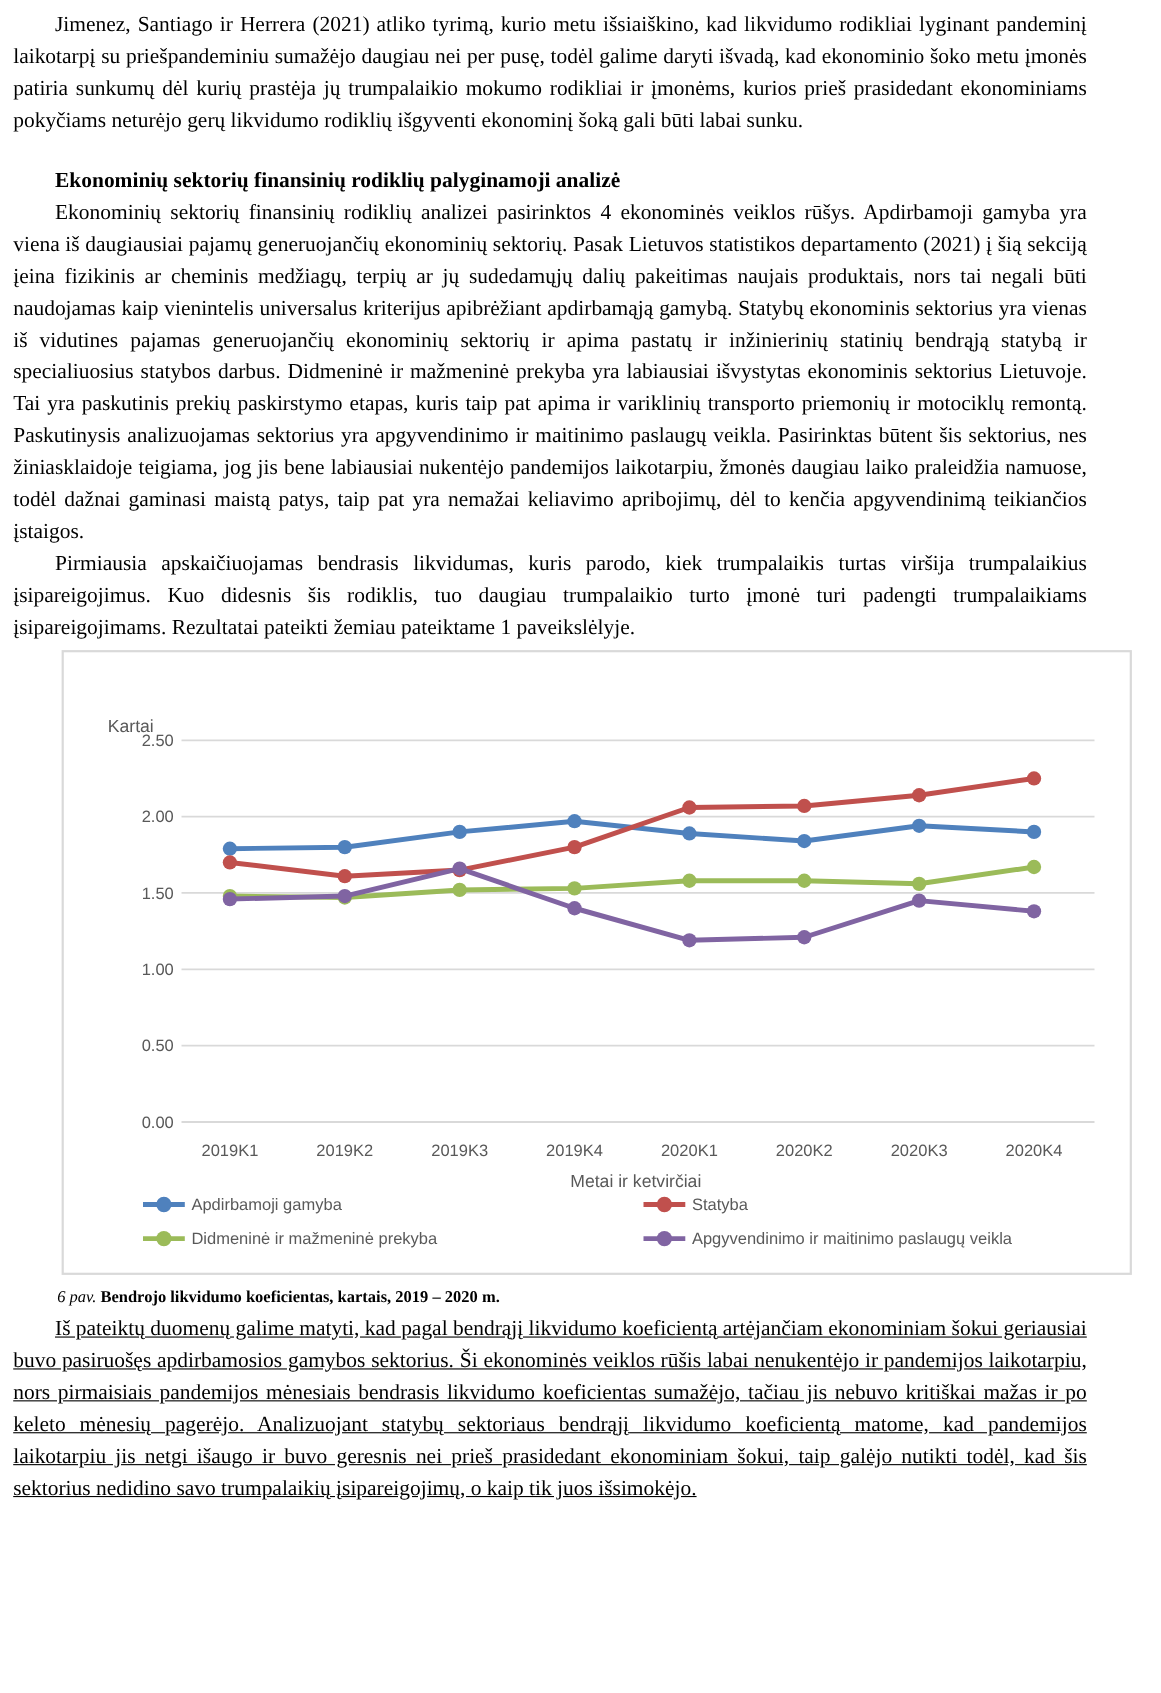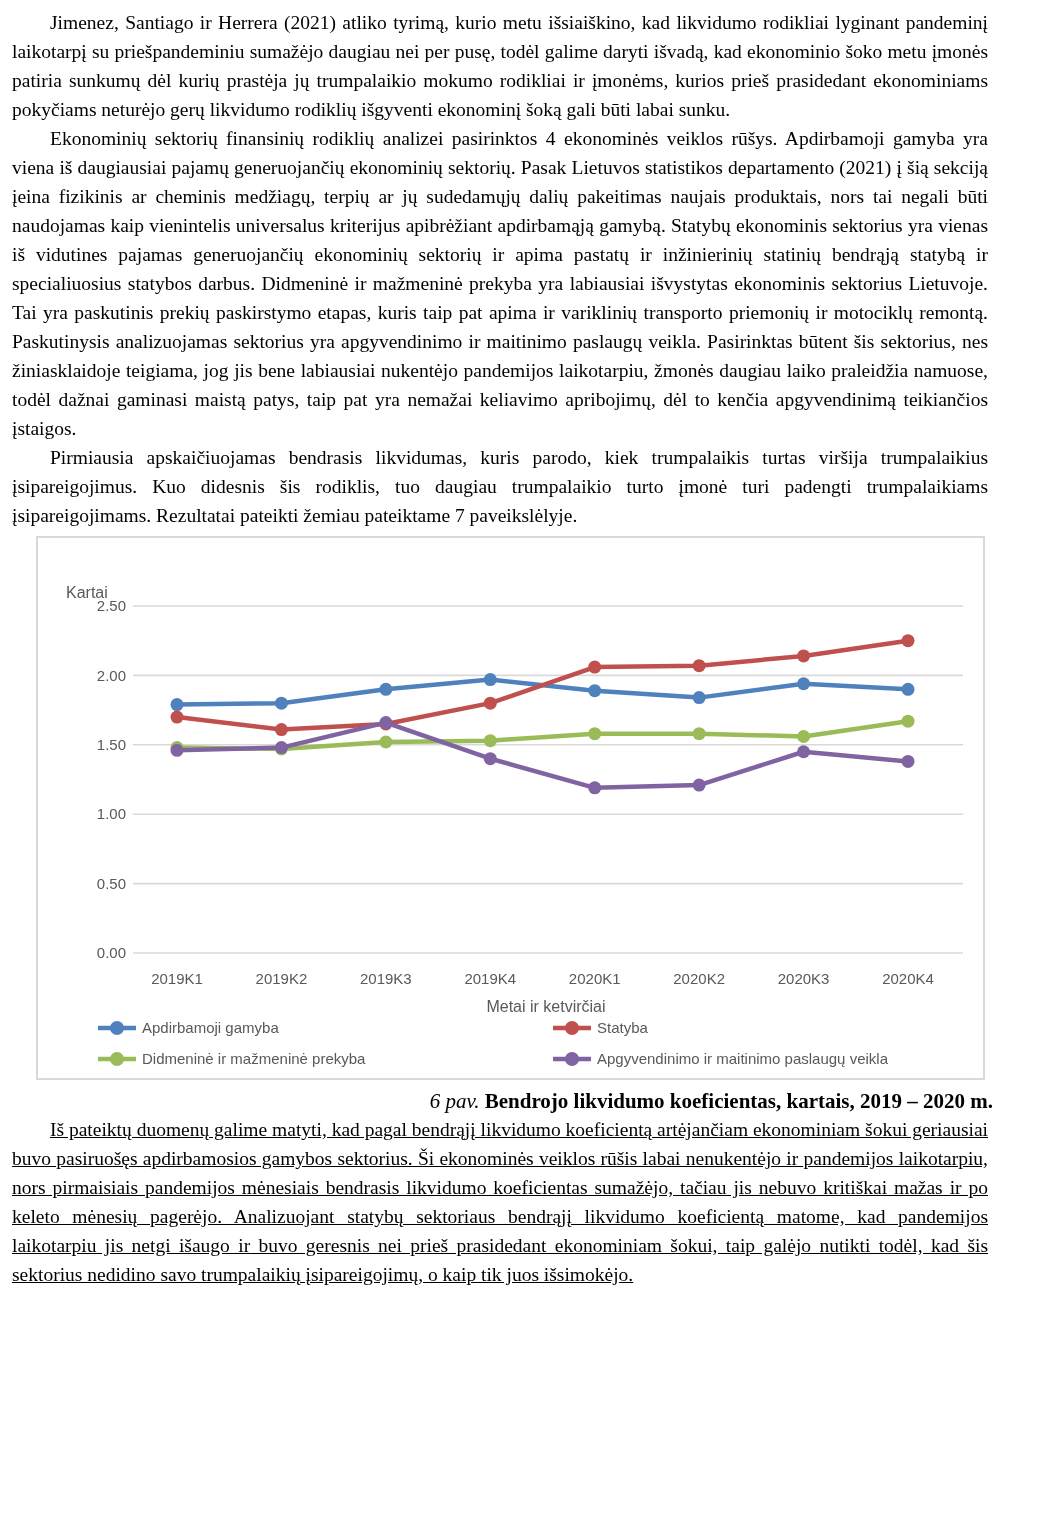--- a/index.html
+++ b/index.html
@@ -23,59 +23,60 @@
   }
   p.first{margin-top:8px;}
   h2.heading{
     margin:26px 0 0 0;
     font-size:19.5px;
     line-height:29px;
     font-weight:bold;
     text-indent:38px;
   }
   figure.figure-box{
-    margin:6px 0 0 24px;
+    margin:6px 0 0 44px;
     width:937px;height:532px;
     border:2px solid #D9D9D9;
     background:#fff;
-    padding:4px;
+    padding:16px;
   }
   svg.chart{
     display:block;
     font-family:"Liberation Sans","DejaVu Sans",sans-serif;
   }
   p.caption{
     margin:8px 0 0 40px;
     width:941px;
-    text-align:right;
-    font-size:21px;
+    text-align:left;
+    font-size:15px;
     line-height:27px;
     text-indent:0;
   }
   p.caption em{font-style:italic;font-weight:normal;}
   p.caption strong{font-weight:bold;}
   .page-number{
     margin:16px 0 0 10px;
     font-size:20px;
     line-height:29px;
   }
   .p4{margin-top:16px;text-decoration:underline;}
 </style>
 </head>
 <body>
 
 <div class="page">
   <div class="text-col">
 
     <p class="body first">Jimenez, Santiago ir Herrera (2021) atliko tyrimą, kurio metu išsiaiškino, kad likvidumo rodikliai lyginant pandeminį laikotarpį su priešpandeminiu sumažėjo daugiau nei per pusę, todėl galime daryti išvadą, kad ekonominio šoko metu įmonės patiria sunkumų dėl kurių prastėja jų trumpalaikio mokumo rodikliai ir įmonėms, kurios prieš prasidedant ekonominiams pokyčiams neturėjo gerų likvidumo rodiklių išgyventi ekonominį šoką gali būti labai sunku.</p>
 
+    <h2 class="heading">Ekonominių sektorių finansinių rodiklių palyginamoji analizė</h2>
 
     <p class="body">Ekonominių sektorių finansinių rodiklių analizei pasirinktos 4 ekonominės veiklos rūšys. Apdirbamoji gamyba yra viena iš daugiausiai pajamų generuojančių ekonominių sektorių. Pasak Lietuvos statistikos departamento (2021) į šią sekciją įeina fizikinis ar cheminis medžiagų, terpių ar jų sudedamųjų dalių pakeitimas naujais produktais, nors tai negali būti naudojamas kaip vienintelis universalus kriterijus apibrėžiant apdirbamąją gamybą. Statybų ekonominis sektorius yra vienas iš vidutines pajamas generuojančių ekonominių sektorių ir apima pastatų ir inžinierinių statinių bendrąją statybą ir specialiuosius statybos darbus. Didmeninė ir mažmeninė prekyba yra labiausiai išvystytas ekonominis sektorius Lietuvoje. Tai yra paskutinis prekių paskirstymo etapas, kuris taip pat apima ir variklinių transporto priemonių ir motociklų remontą. Paskutinysis analizuojamas sektorius yra apgyvendinimo ir maitinimo paslaugų veikla. Pasirinktas būtent šis sektorius, nes žiniasklaidoje teigiama, jog jis bene labiausiai nukentėjo pandemijos laikotarpiu, žmonės daugiau laiko praleidžia namuose, todėl dažnai gaminasi maistą patys, taip pat yra nemažai keliavimo apribojimų, dėl to kenčia apgyvendinimą teikiančios įstaigos.</p>
 
-    <p class="body">Pirmiausia apskaičiuojamas bendrasis likvidumas, kuris parodo, kiek trumpalaikis turtas viršija trumpalaikius įsipareigojimus. Kuo didesnis šis rodiklis, tuo daugiau trumpalaikio turto įmonė turi padengti trumpalaikiams įsipareigojimams. Rezultatai pateikti žemiau pateiktame 7 paveikslėlyje.</p>
+    <p class="body">Pirmiausia apskaičiuojamas bendrasis likvidumas, kuris parodo, kiek trumpalaikis turtas viršija trumpalaikius įsipareigojimus. Kuo didesnis šis rodiklis, tuo daugiau trumpalaikio turto įmonė turi padengti trumpalaikiams įsipareigojimams. Rezultatai pateikti žemiau pateiktame 1 paveikslėlyje.</p>
 
     <figure class="figure-box">
       <svg class="chart" width="937" height="532" viewBox="0 0 937 532">
           <text x="24" y="56" fill="#595959" font-size="16">Kartai</text>
           <line x1="91" y1="411" x2="921" y2="411" stroke="#D9D9D9" stroke-width="1.6"></line>
           <text x="84" y="411" fill="#595959" font-size="15" text-anchor="end" dy="0.35em">0.00</text>
           <line x1="91" y1="341.6" x2="921" y2="341.6" stroke="#D9D9D9" stroke-width="1.6"></line>
           <text x="84" y="341.6" fill="#595959" font-size="15" text-anchor="end" dy="0.35em">0.50</text>
           <line x1="91" y1="272.2" x2="921" y2="272.2" stroke="#D9D9D9" stroke-width="1.6"></line>
           <text x="84" y="272.2" fill="#595959" font-size="15" text-anchor="end" dy="0.35em">1.00</text>

